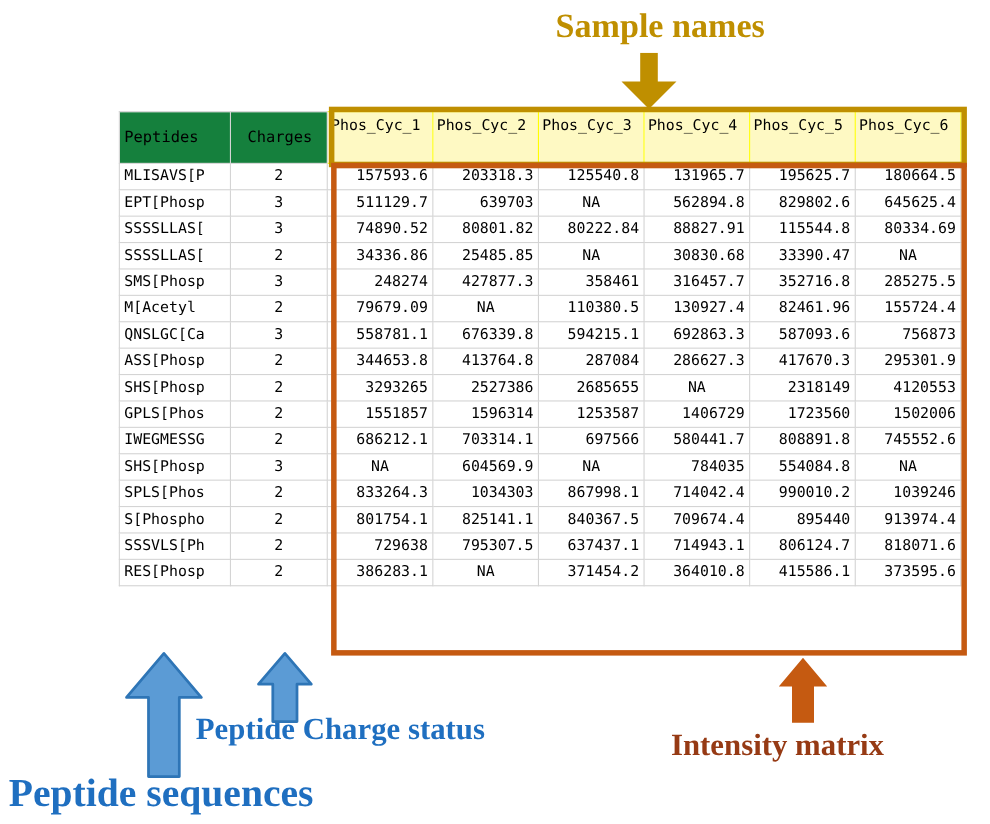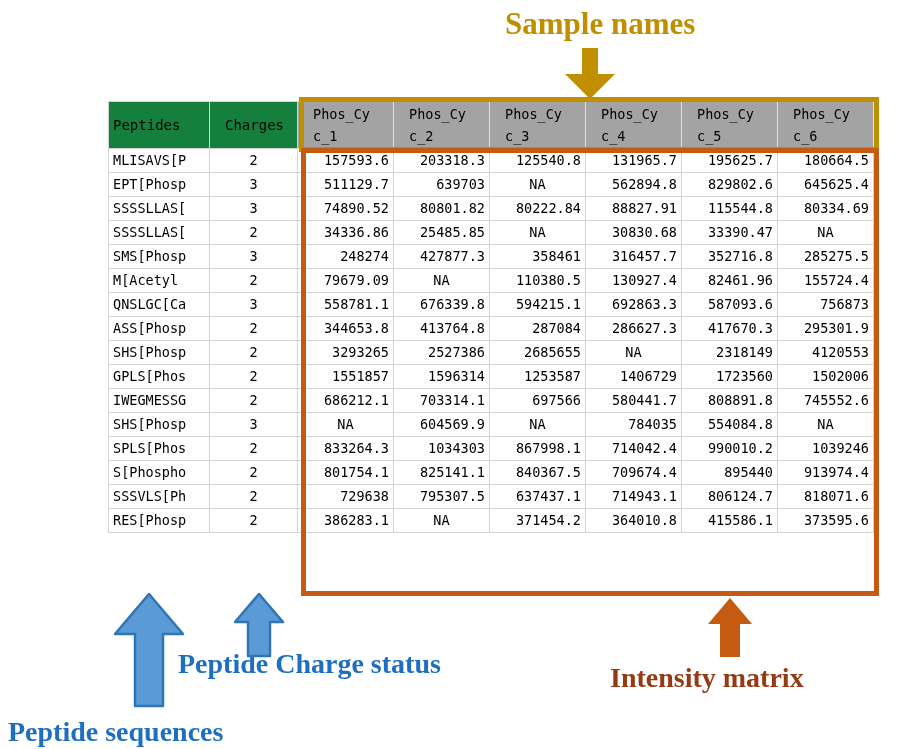--- a/index.html
+++ b/index.html
@@ -29,22 +29,22 @@
     color: #bf8f00;
   }
   #label-peptide-charge {
     left: 178px;
     top: 648px;
     font-size: 28px;
     color: #1f6fc0;
   }
   #label-peptide-sequences {
     left: 8px;
-    top: 716px;
-    font-size: 28px;
+    top: 700px;
+    font-size: 36px;
     color: #1f6fc0;
   }
   #label-intensity-matrix {
     left: 610px;
     top: 662px;
     font-size: 28px;
     color: #963a14;
   }
 
   
@@ -86,27 +86,27 @@
     line-height: 46px;
     vertical-align: middle;
     text-align: left;
     font-size: 14px;
   }
   #sheet thead th.hdr-chg {
     text-align: center;
     padding-left: 6px;
   }
   #sheet thead th.hdr-yellow {
-    background: #a3a3a3;
+    background: #fef9c3;
     height: 46px;
     vertical-align: top;
     text-align: left;
     font-size: 13.5px;
     line-height: 22px;
-    padding: 1px 15px;
+    padding: 1px 3px;
     border-color: #ffff00;
     white-space: normal;
     word-break: break-all;
   }
 
   
   #box-sample-names {
     position: absolute;
     left: 299px;
     top: 97px;

